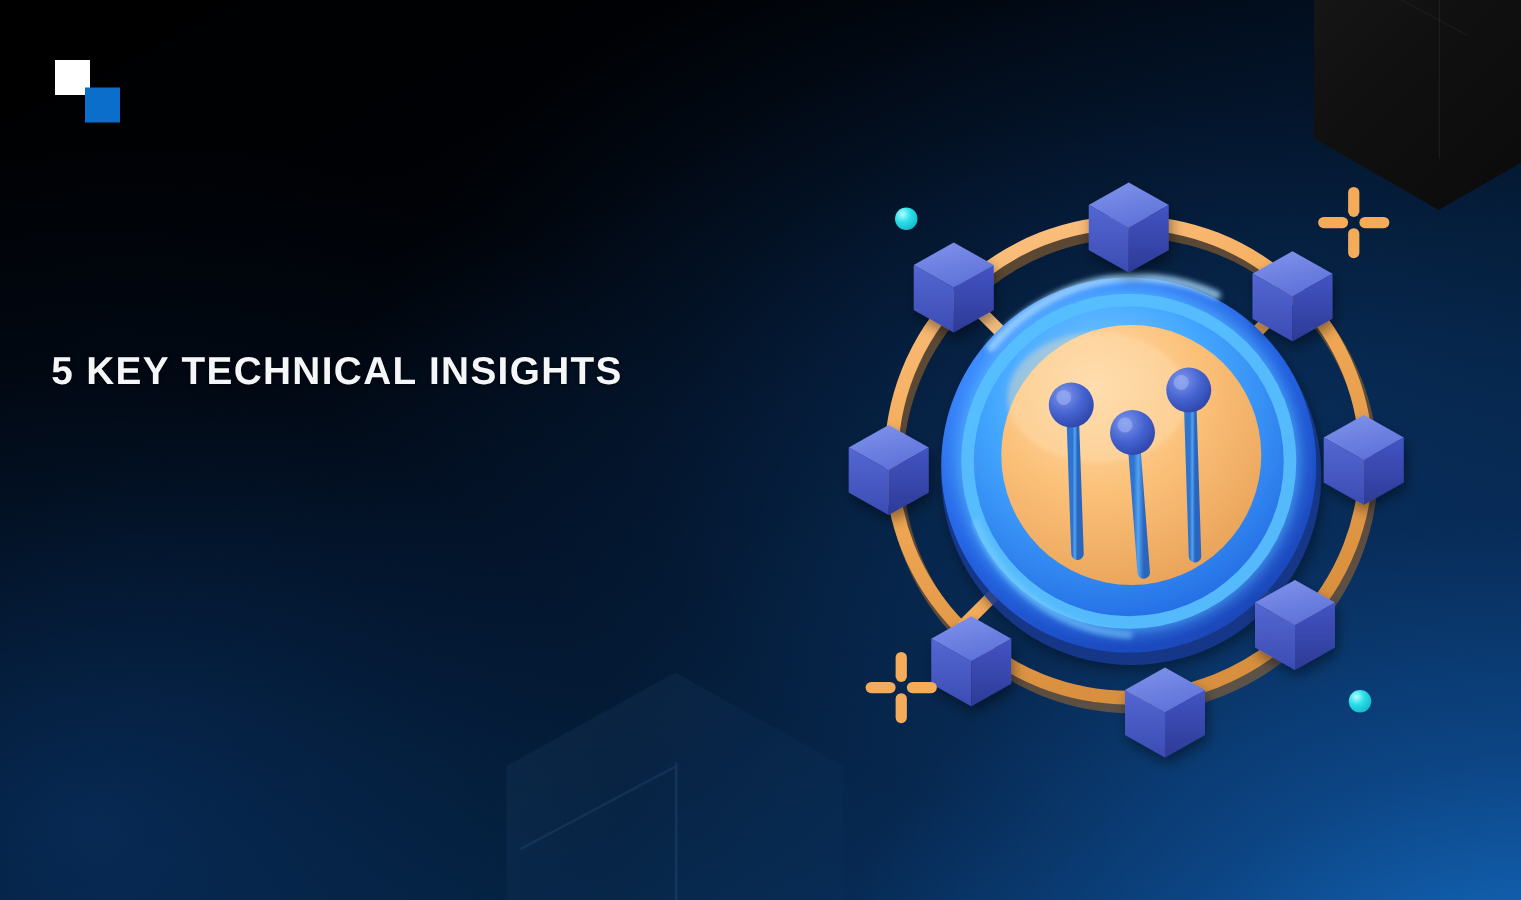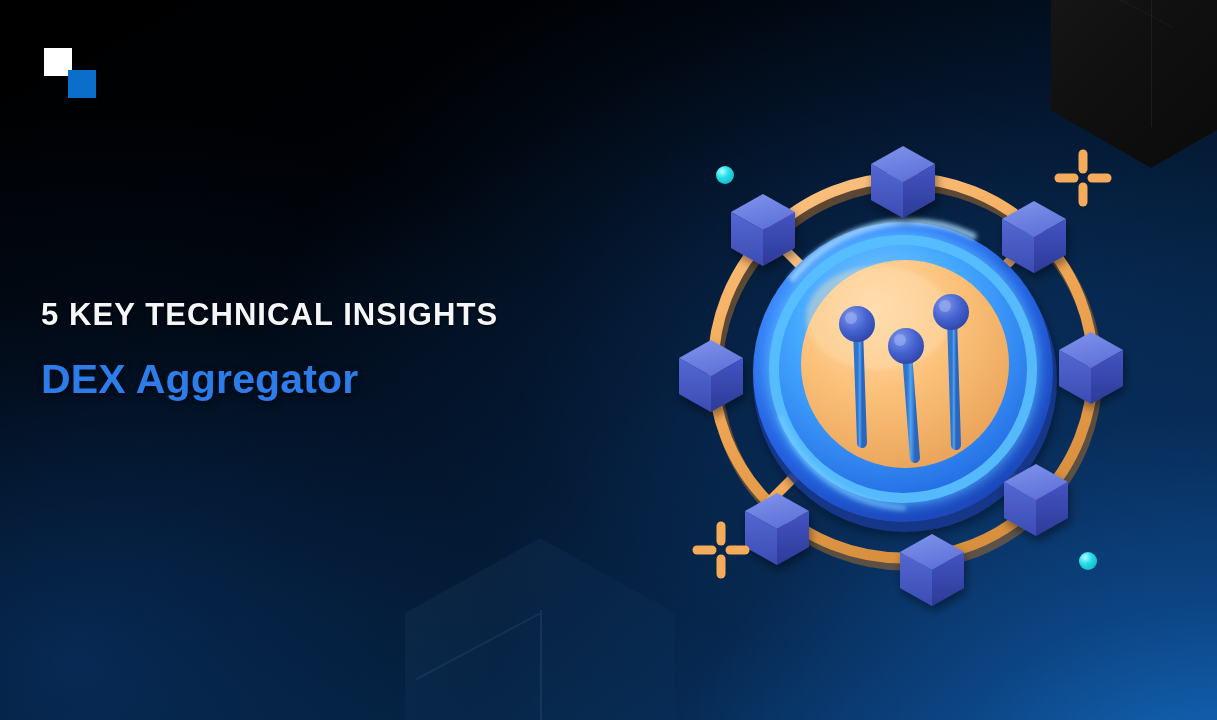--- a/index.html
+++ b/index.html
@@ -78,21 +78,21 @@
   }
   #logo .sq-blue {
     position:absolute; left:24px; top:22px;
     width:28px; height:28px;
     background:#0b6ecb;
   }
 
   
   #headline {
     position:absolute;
-    left:41px; top:293px;
+    left:41px; top:275px;
     width:560px;
   }
   .title-line {
     display:block;
     font-size:31px;
     font-weight:bold;
     letter-spacing:0.035em;
     line-height:44px;
     color:#f4f6f8;
     text-shadow:0 1px 3px rgba(0,0,0,0.85);
@@ -134,21 +134,20 @@
     <div class="h-edge2"></div>
   </div>
 
   <div id="logo">
     <div class="sq-white"></div>
     <div class="sq-blue"></div>
   </div>
 
   <div id="headline">
     <span class="title-line">5 KEY TECHNICAL INSIGHTS</span>
-    <span id="subtitle">DEX Aggregator</span>
   </div>
 
   <div id="art">
     <svg viewBox="0 0 520 560" xmlns="http://www.w3.org/2000/svg">
       <defs>
 
         <linearGradient id="gOrbit" x1="0" y1="0" x2="0.4" y2="1">
           <stop offset="0%" stop-color="#fcc589"></stop>
           <stop offset="42%" stop-color="#f5ac5a"></stop>
           <stop offset="100%" stop-color="#d8903f"></stop>

